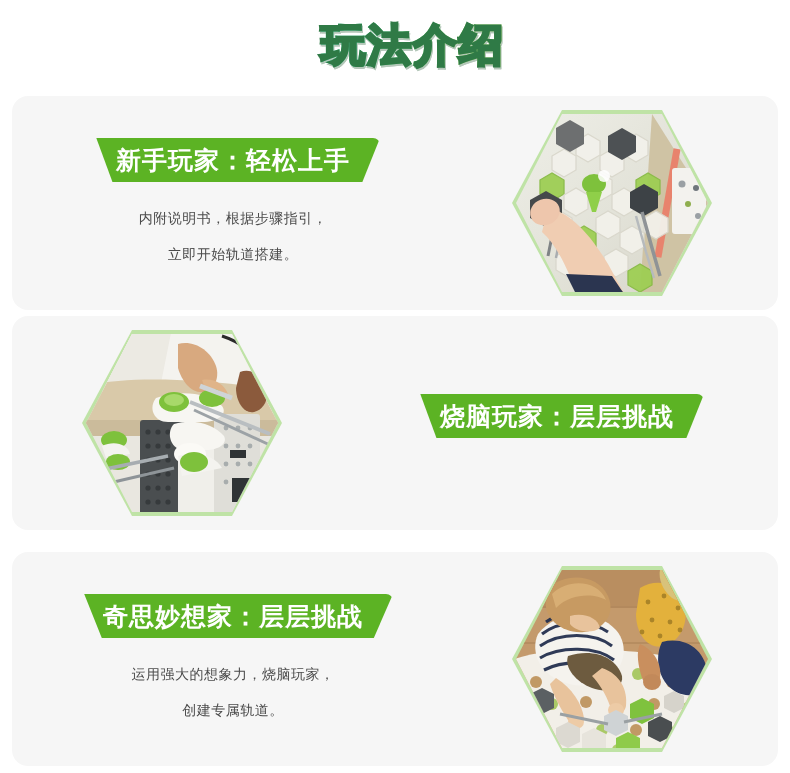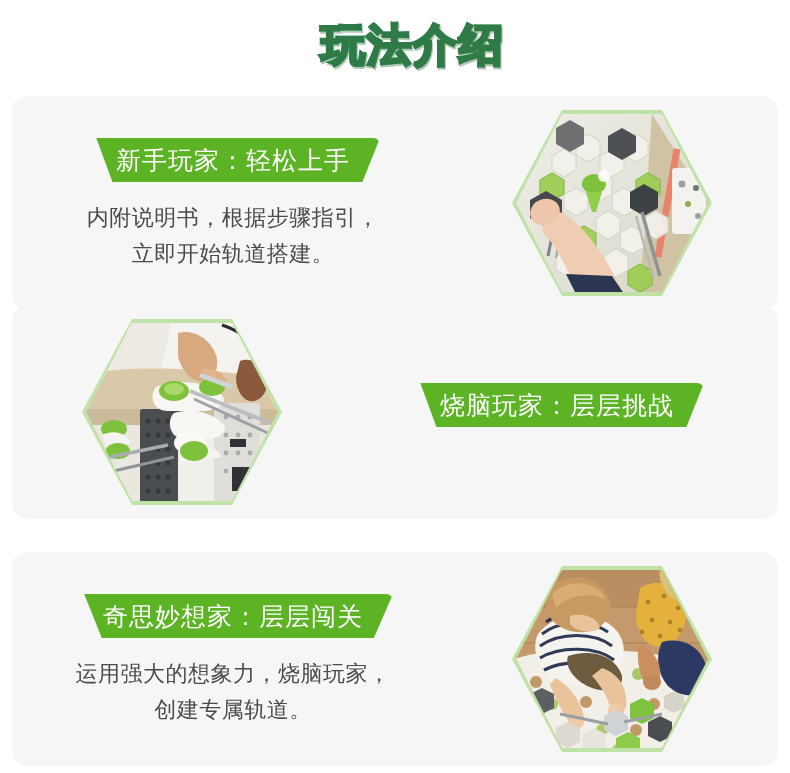--- a/index.html
+++ b/index.html
@@ -47,21 +47,21 @@
 
   
   .card {
     position: absolute;
     left: 12px;
     width: 766px;
     background: #f6f6f6;
     border-radius: 16px;
   }
   #card-1 { top: 96px;  height: 214px; }
-  #card-2 { top: 305px; height: 214px; }
+  #card-2 { top: 316px; height: 214px; }
   #card-3 { top: 552px; height: 214px; }
 
   .card-inner {
     position: relative;
     width: 100%;
     height: 100%;
   }
 
   
   .text-col {
@@ -92,31 +92,31 @@
     background: #5cb324;
     clip-path: polygon(3.5% 0%, 100% 0%, 94% 100%, 9% 100%);
     border-radius: 7px;
   }
   .banner-label {
     position: relative;
     z-index: 2;
     display: block;
     color: #ffffff;
     font-size: 25px;
-    font-weight: 400;
+    font-weight: 700;
     line-height: 44px;
     letter-spacing: 1px;
     white-space: nowrap;
     text-align: center;
   }
 
   
   .body-copy {
     color: #4b4b4b;
-    font-size: 22px;
+    font-size: 14px;
     line-height: 36px;
     text-align: center;
     letter-spacing: 0.5px;
     white-space: pre-line;
   }
 
   
   .hex-wrap {
     position: absolute;
     top: 50%;
@@ -318,21 +318,21 @@
 
     </div>
   </div>
 
   <div class="card" id="card-3">
     <div class="card-inner">
 
       <div class="text-col left">
         <div class="banner">
           <div class="banner-shape"></div>
-          <span class="banner-label">奇思妙想家：层层闯关</span>
+          <span class="banner-label">奇思妙想家：层层挑战</span>
         </div>
         <div class="body-copy">运用强大的想象力，烧脑玩家，
 创建专属轨道。</div>
       </div>
 
       <div class="hex-wrap right">
         <svg viewBox="0 0 200 190" xmlns="http://www.w3.org/2000/svg">
           <defs>
             <clipPath id="hexclip3">
               <polygon points="50,6 150,6 196,95 150,184 50,184 4,95"></polygon>

